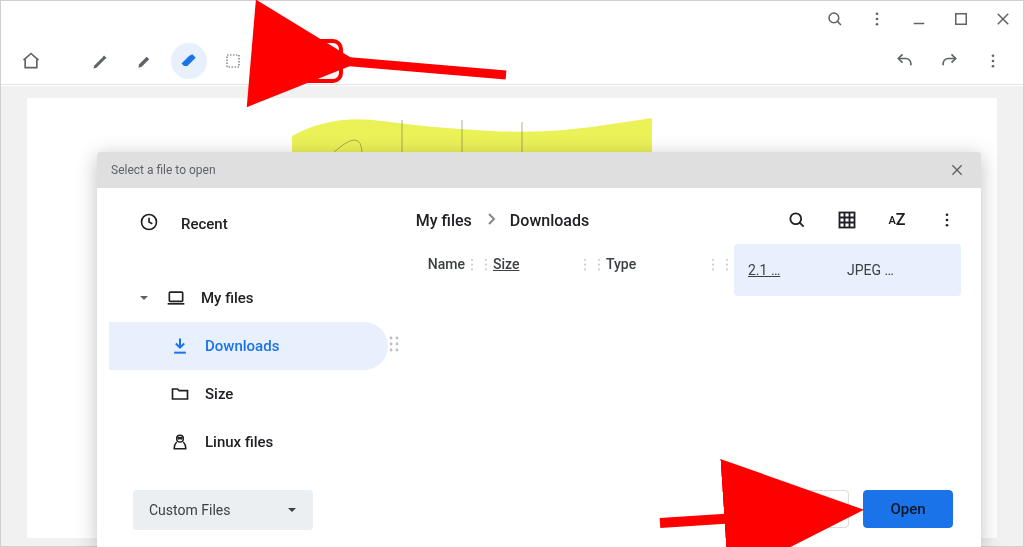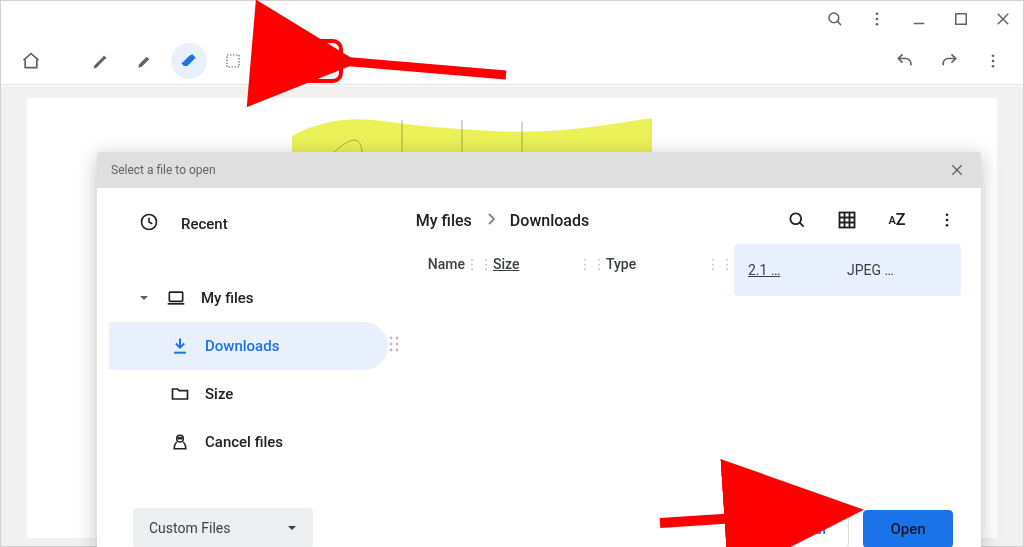--- a/index.html
+++ b/index.html
@@ -240,21 +240,21 @@
     width:30px; height:30px; border-radius:50%;
     background: radial-gradient(circle at 40% 40%, #e3c79a 35%, #b38c55 60%, #7a5a30 100%);
     margin: 0 16px 0 10px;
     border:1px solid rgba(0,0,0,.1);
   }
 
   .dialog-footer {
     height: 58px;
     border-top: 0;
     display:flex;
-    align-items:flex-end;
+    align-items:flex-start;
     padding: 0 28px 0 36px;
   }
   .file-type-select {
     background:#eceff1;
     height: 40px;
     width: 180px;
     display:flex;
     align-items:center;
     justify-content:space-between;
     padding: 0 16px;
@@ -492,21 +492,21 @@
 
           <div class="tree-row level2">
             <span class="row-icon">
               <svg class="i" viewBox="0 0 24 24" fill="none" stroke="currentColor" stroke-width="1.8">
                   <circle cx="12" cy="8" r="4"></circle>
                   <path d="M8 12c-2 2-3 5-3 8h14c0-3-1-6-3-8"></path>
                   <circle cx="10.5" cy="7.5" r=".8" fill="currentColor"></circle>
                   <circle cx="13.5" cy="7.5" r=".8" fill="currentColor"></circle>
                 </svg>
             </span>
-            <span>Cancel files</span>
+            <span>Linux files</span>
           </div>
         </div>
       </div>
 
       <div class="main">
 
         <div class="main-header">
           <div class="breadcrumb">
             <span>My files</span>
             <span class="sep">

